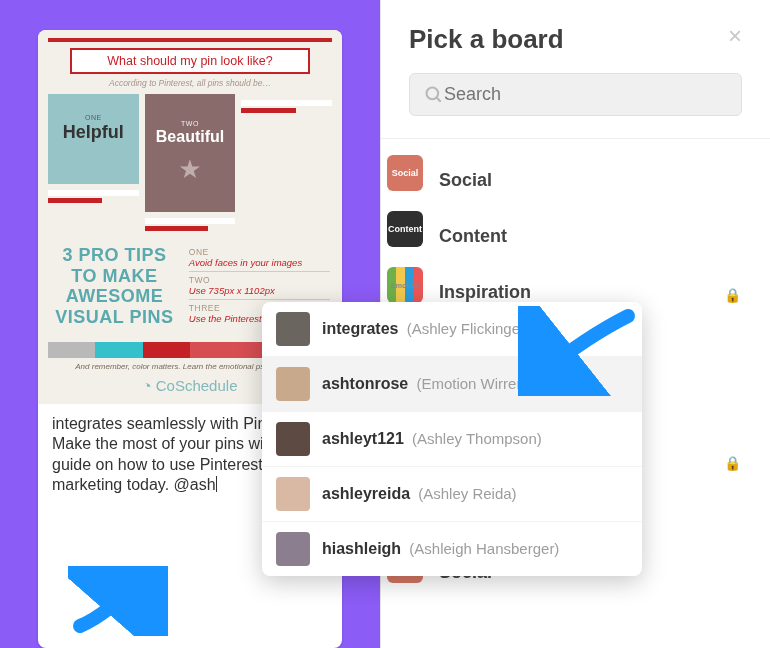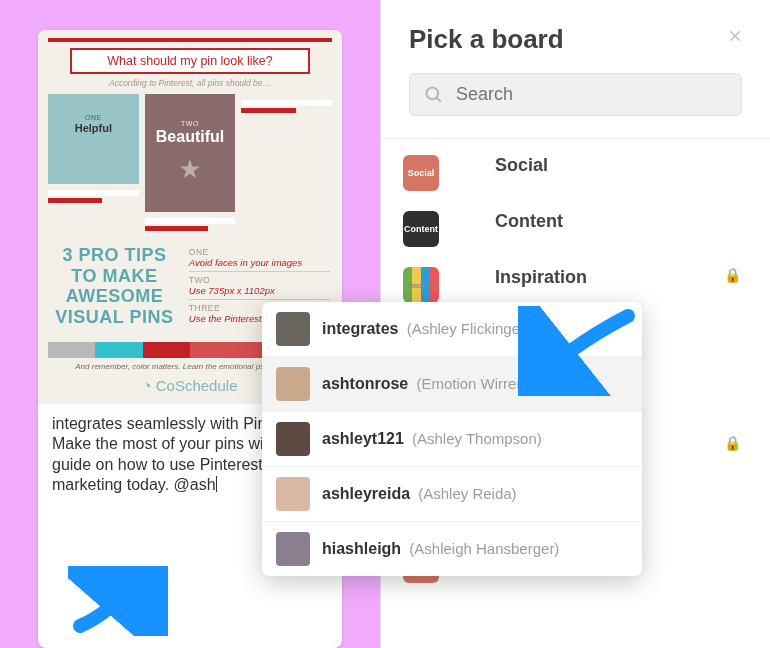--- a/index.html
+++ b/index.html
@@ -1,42 +1,42 @@
 <!DOCTYPE html>
 <html><head>
 <meta charset="utf-8">
 <style>
   * { box-sizing: border-box; margin: 0; padding: 0; }
   html, body { width: 770px; height: 648px; font-family: -apple-system, Helvetica, Arial, sans-serif; }
   body { background: #fff; position: relative; overflow: hidden; }
 
   .left-pane {
     position: absolute; left: 0; top: 0; width: 380px; height: 648px;
-    background: #f0abfc; display: flex; justify-content: center; padding-top: 30px;
+    background: #8b5cf6; display: flex; justify-content: center; padding-top: 30px;
   }
   .pin-card {
     width: 304px; background: #fff; border-radius: 8px; overflow: hidden;
     box-shadow: 0 1px 3px rgba(0,0,0,.15);
   }
   .infographic {
     width: 100%; background: #f3efe9; padding: 8px 10px 4px; position: relative;
   }
   .ig-top-border { border: 4px solid #c42127; border-bottom: none; border-left:none; border-right:none; height:4px; margin-bottom:6px;}
   .ig-title-box {
     border: 2px solid #c42127; color:#c42127; background:#fff;
     text-align:center; font-size:12.5px; padding:4px 6px; margin: 0 22px 4px;
     font-weight:500;
   }
   .ig-sub { text-align:center; font-style:italic; color:#a8958d; font-size:8.5px; margin-bottom:6px;}
   .ig-cards { display:flex; justify-content:space-between; gap:6px; margin-bottom:10px;}
   .ig-c { flex:1; min-width:0; }
   .ig-c .frame { background:#97c4c7; height:90px; position:relative; display:flex; flex-direction:column; align-items:center; justify-content:flex-start; padding-top:20px;}
   .ig-c.center .frame { background:#886b6a; height:118px; padding-top:26px;}
   .ig-c .cap { font-size:7px; text-transform:uppercase; color:#5b5b5b; letter-spacing:.5px;}
-  .ig-c .word { font-weight:700; font-size:11px; color:#333; margin-top:1px;}
+  .ig-c .word { font-weight:700; font-size:18px; color:#333; margin-top:1px;}
   .ig-c.center .cap { color:#eee;}
   .ig-c.center .word { color:#fff; font-size:16px; }
   .ig-c .bar1 { background:#fff; height:6px; margin-top:6px;}
   .ig-c .bar2 { background:#c42127; height:5px; margin-top:2px; width:60%;}
   .ig-c.center .bar2{ width:70%;}
   .star { color:#bfadac; font-size:26px; margin-top:8px;}
   .ig-tips { display:flex; gap:10px; margin-top:6px; padding:4px 2px 8px;}
   .ig-tips-left { flex:0 0 46%; color:#5aa9ae; font-weight:800; font-size:18px; line-height:1.15; letter-spacing:.5px; text-align:center;}
   .ig-tips-right { flex:1; font-size:9.5px; }
   .tip-label { text-transform:uppercase; color:#a89680; font-size:8.5px; letter-spacing:.5px; margin-top:2px;}
@@ -52,25 +52,25 @@
 
   .right-pane {
     position: absolute; left: 380px; top: 0; width: 390px; height: 648px;
     background: #fff; border-left: 1px solid #e3e3e3;
   }
   .rp-header { padding: 24px 28px 18px; }
   .rp-title { font-size: 26px; font-weight: 700; color:#404040;}
   .close-x { position:absolute; top:22px; right:28px; color:#c9c9c9; font-size:24px; cursor:pointer;}
   .search-wrap { margin-top:18px; background:#f0f0f0; border:1px solid #e0e0e0; border-radius:6px; display:flex; align-items:center; padding:10px 14px;}
   .search-wrap svg { color:#b8b8b8; flex:0 0 auto;}
-  .search-wrap input { border:none; background:transparent; outline:none; font-size:18px; color:#999; margin-left:12px; width:100%;}
+  .search-wrap input { border:none; background:transparent; outline:none; font-size:18px; color:#999; width:100%;}
   .rp-divider { border-top:1px solid #eee; margin-top:4px;}
 
   .board-list { padding: 6px 0 0;}
-  .board-row { display:flex; align-items:flex-start; padding:10px 28px 10px 22px; cursor:pointer;gap:40px;}
+  .board-row { display:flex; align-items:flex-end; padding:10px 28px 10px 6px; cursor:pointer;}
   .board-thumb { width:36px; height:36px; border-radius:6px; display:flex; align-items:center; justify-content:center; color:#fff; font-size:9px; font-weight:600; flex:0 0 auto;}
   .board-name { font-size:18px; font-weight:700; color:#444; margin-left:16px; flex:1;}
   .lock { color:#d0d0d0; font-size:14px;}
 
   .mention-pop {
     position:absolute; left:262px; top:302px; width:380px;
     background:#fff; border-radius:8px; box-shadow:0 6px 24px rgba(0,0,0,.22);
     overflow:hidden; z-index:50;
   }
   .mention-row { display:flex; align-items:center; padding:10px 14px; gap:12px; cursor:pointer;}

